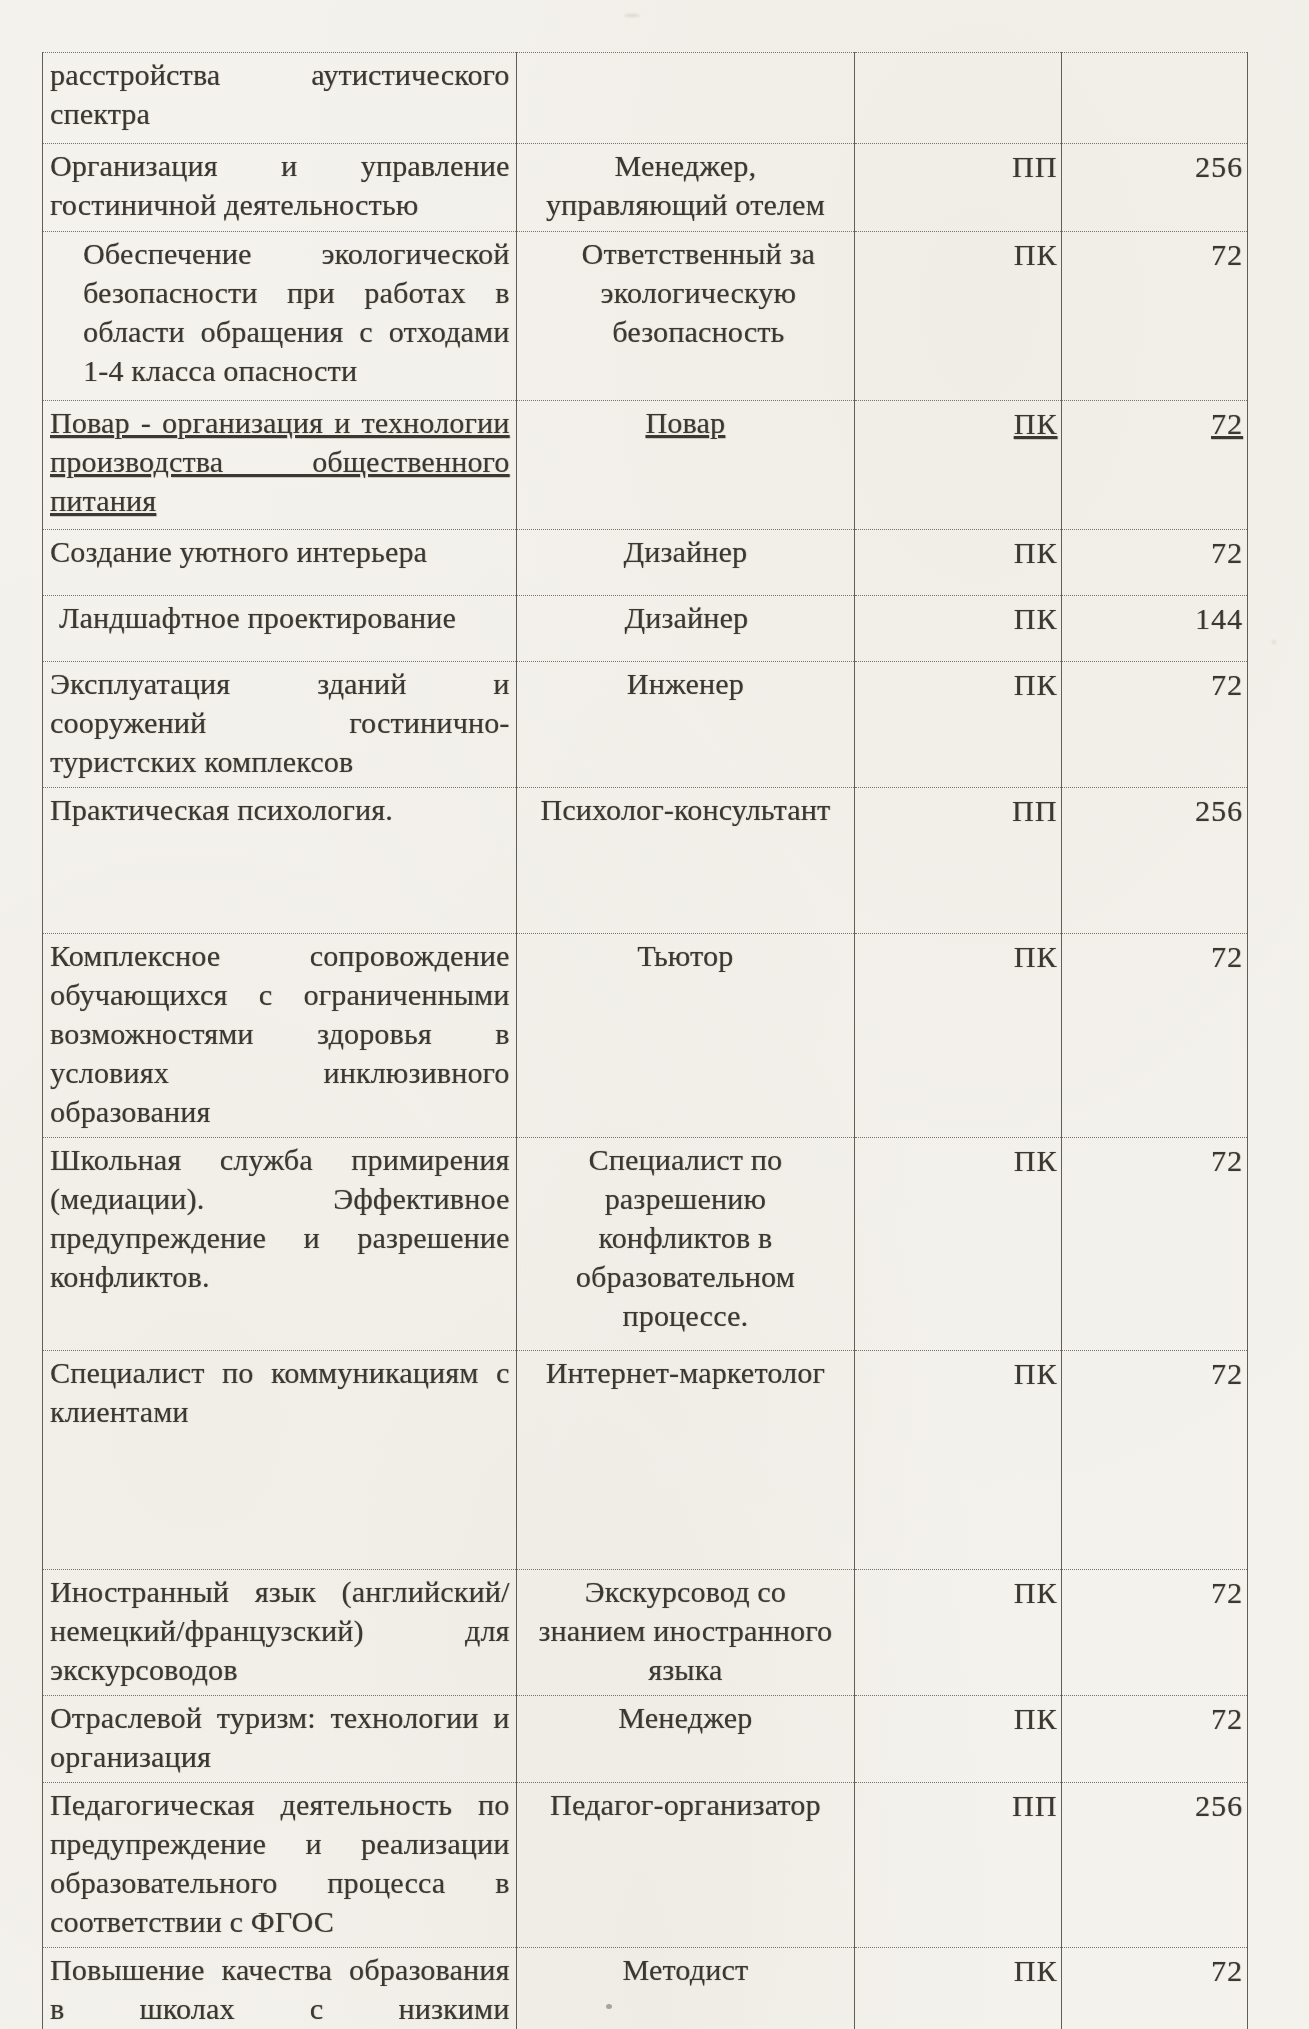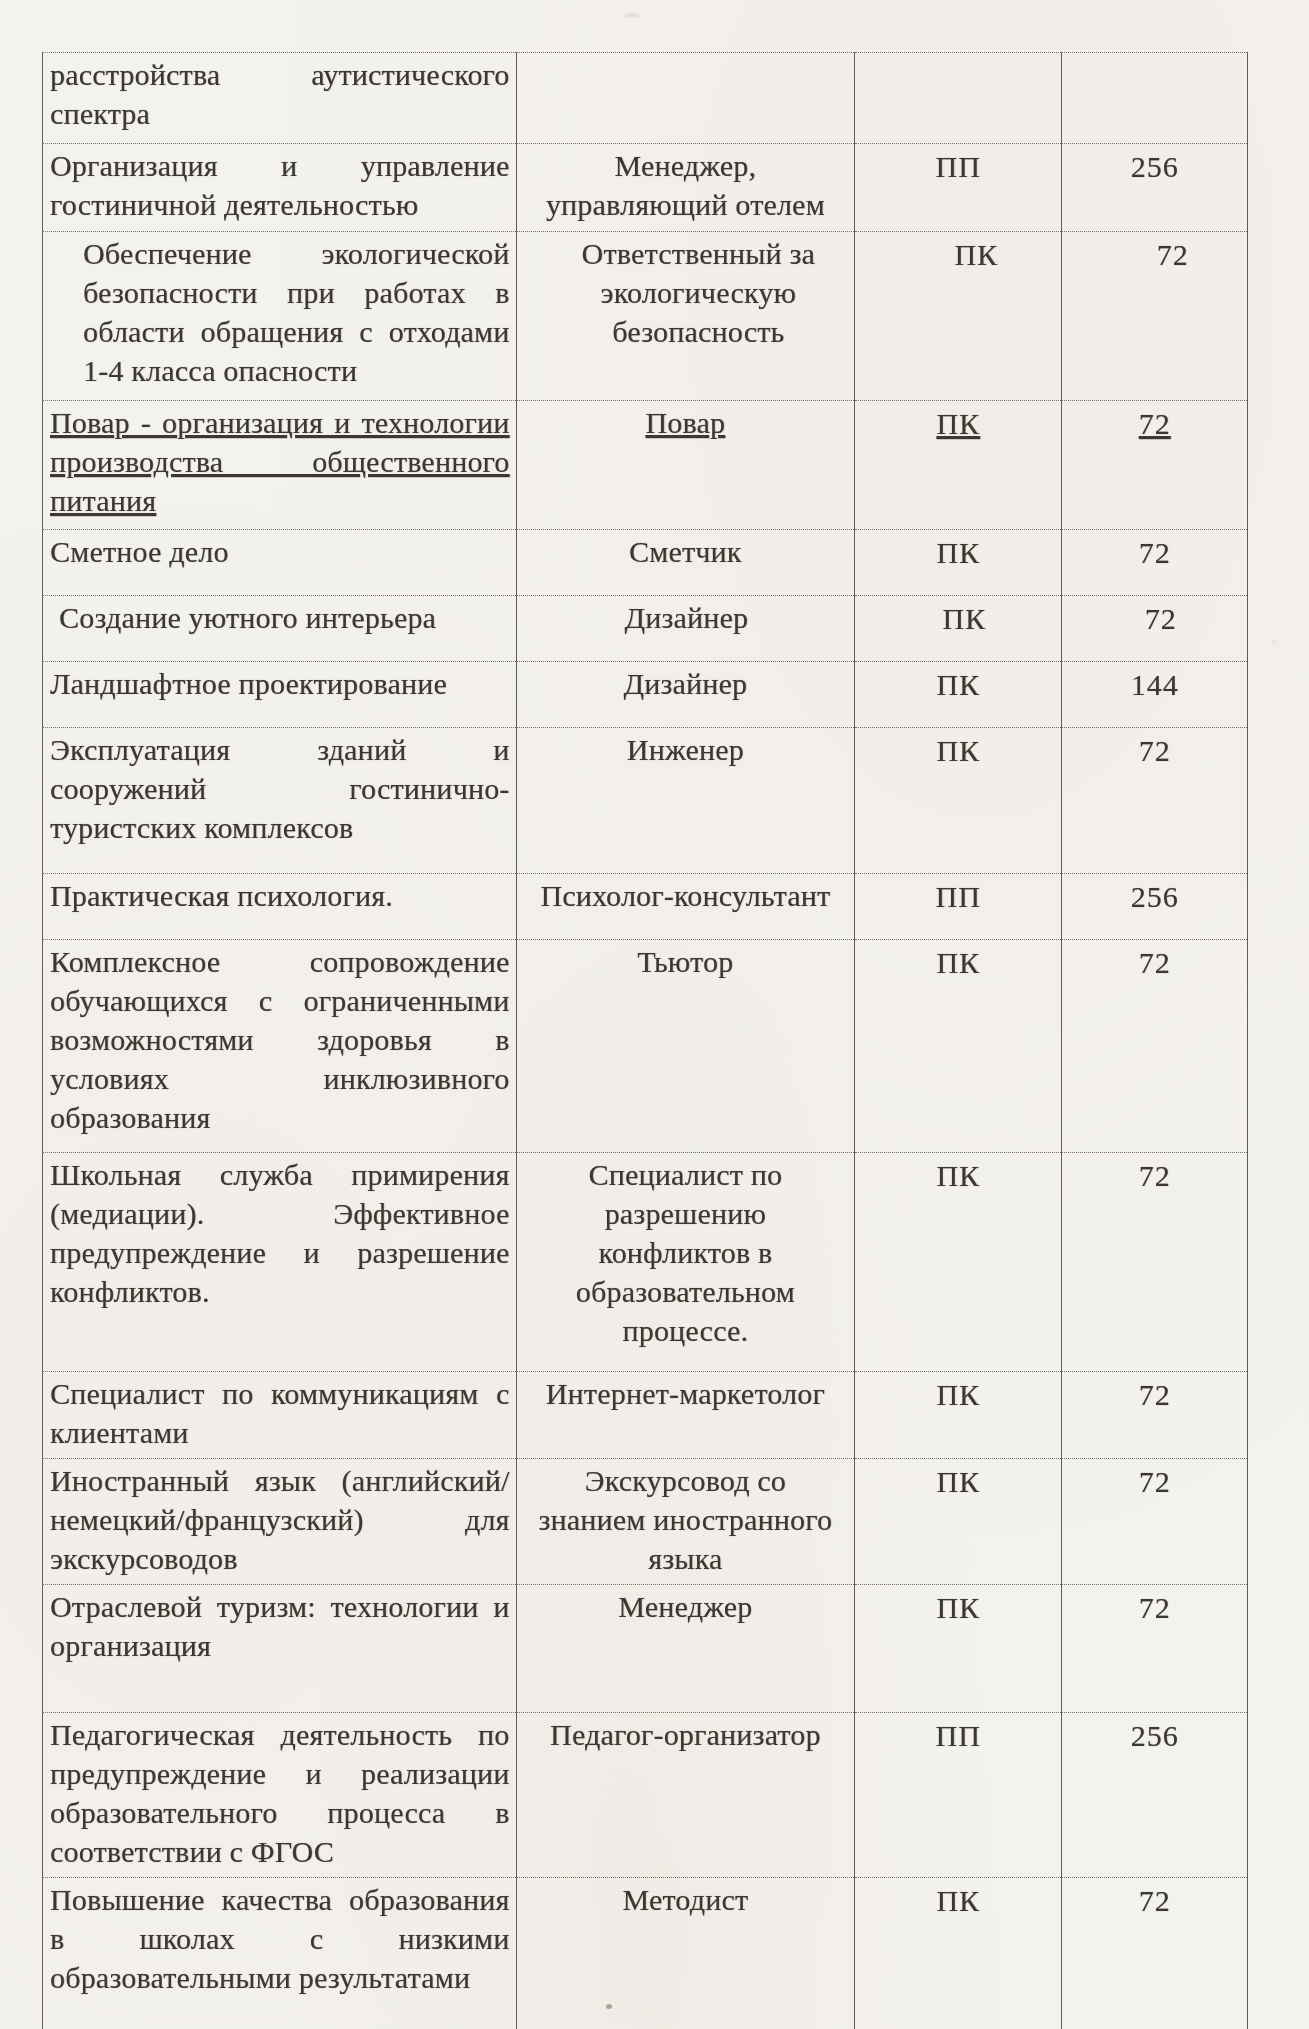--- a/index.html
+++ b/index.html
@@ -44,21 +44,21 @@
   }
   td.c1{
     text-align:justify;
     padding:2px 6px 6px 7px;
   }
   td.c2{
     text-align:center;
     padding:2px 14px 4px 14px;
   }
   td.c3, td.c4{
-    text-align:center;
+    text-align:right;
     padding:3px 4px 4px 4px;
     letter-spacing:1px;
   }
   
   #rows tr:nth-child(1)  td{height:82px;}
   #rows tr:nth-child(2)  td{height:79px;}
   #rows tr:nth-child(3)  td{height:160px;padding-left:40px;}
   #rows tr:nth-child(4)  td{height:120px;text-decoration:underline;}
   #rows tr:nth-child(5)  td{height:57px;}
   #rows tr:nth-child(6)  td{height:57px;padding-left:16px;}
@@ -111,26 +111,20 @@
     <td class="c4">72</td>
   </tr>
 
   <tr>
     <td class="c1">Повар - организация и технологии производства общественного питания</td>
     <td class="c2">Повар</td>
     <td class="c3">ПК</td>
     <td class="c4">72</td>
   </tr>
 
-  <tr>
-    <td class="c1">Сметное дело</td>
-    <td class="c2">Сметчик</td>
-    <td class="c3">ПК</td>
-    <td class="c4">72</td>
-  </tr>
 
   <tr>
     <td class="c1">Создание уютного интерьера</td>
     <td class="c2">Дизайнер</td>
     <td class="c3">ПК</td>
     <td class="c4">72</td>
   </tr>
 
   <tr>
     <td class="c1">Ландшафтное проектирование</td>

